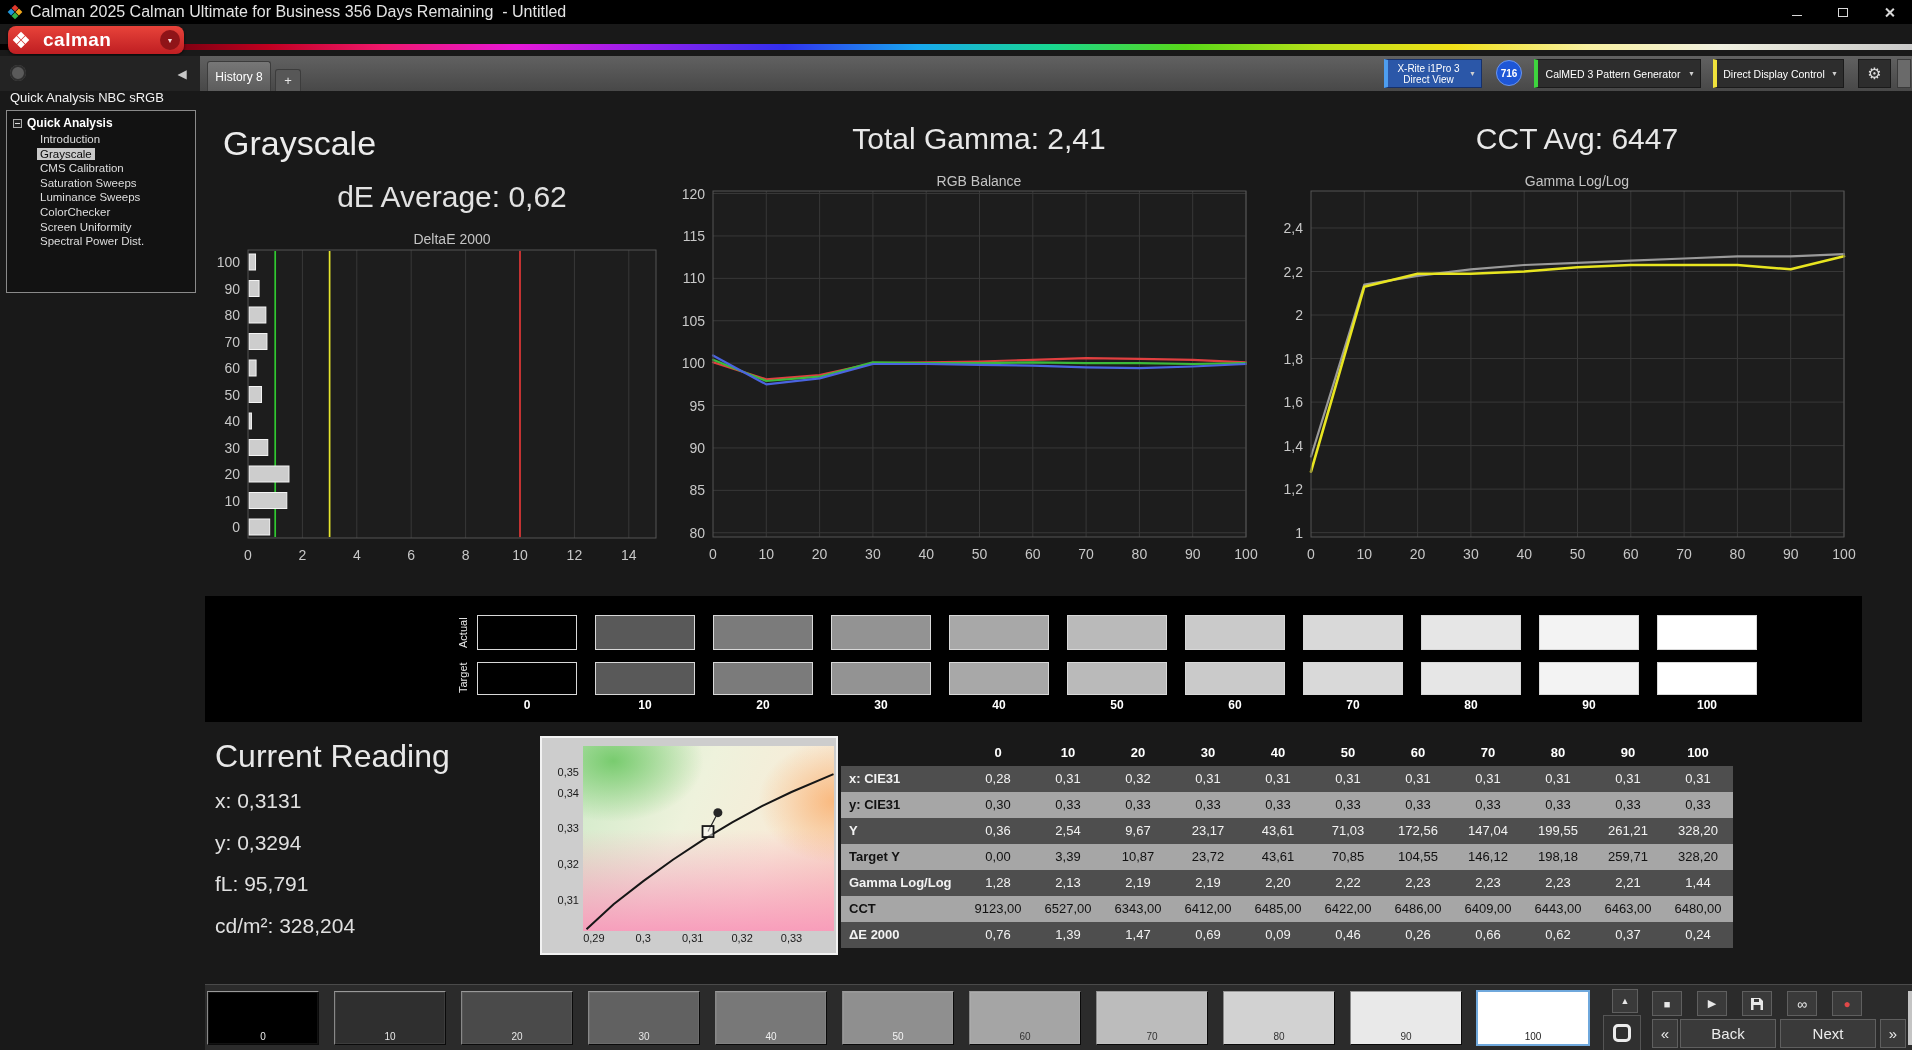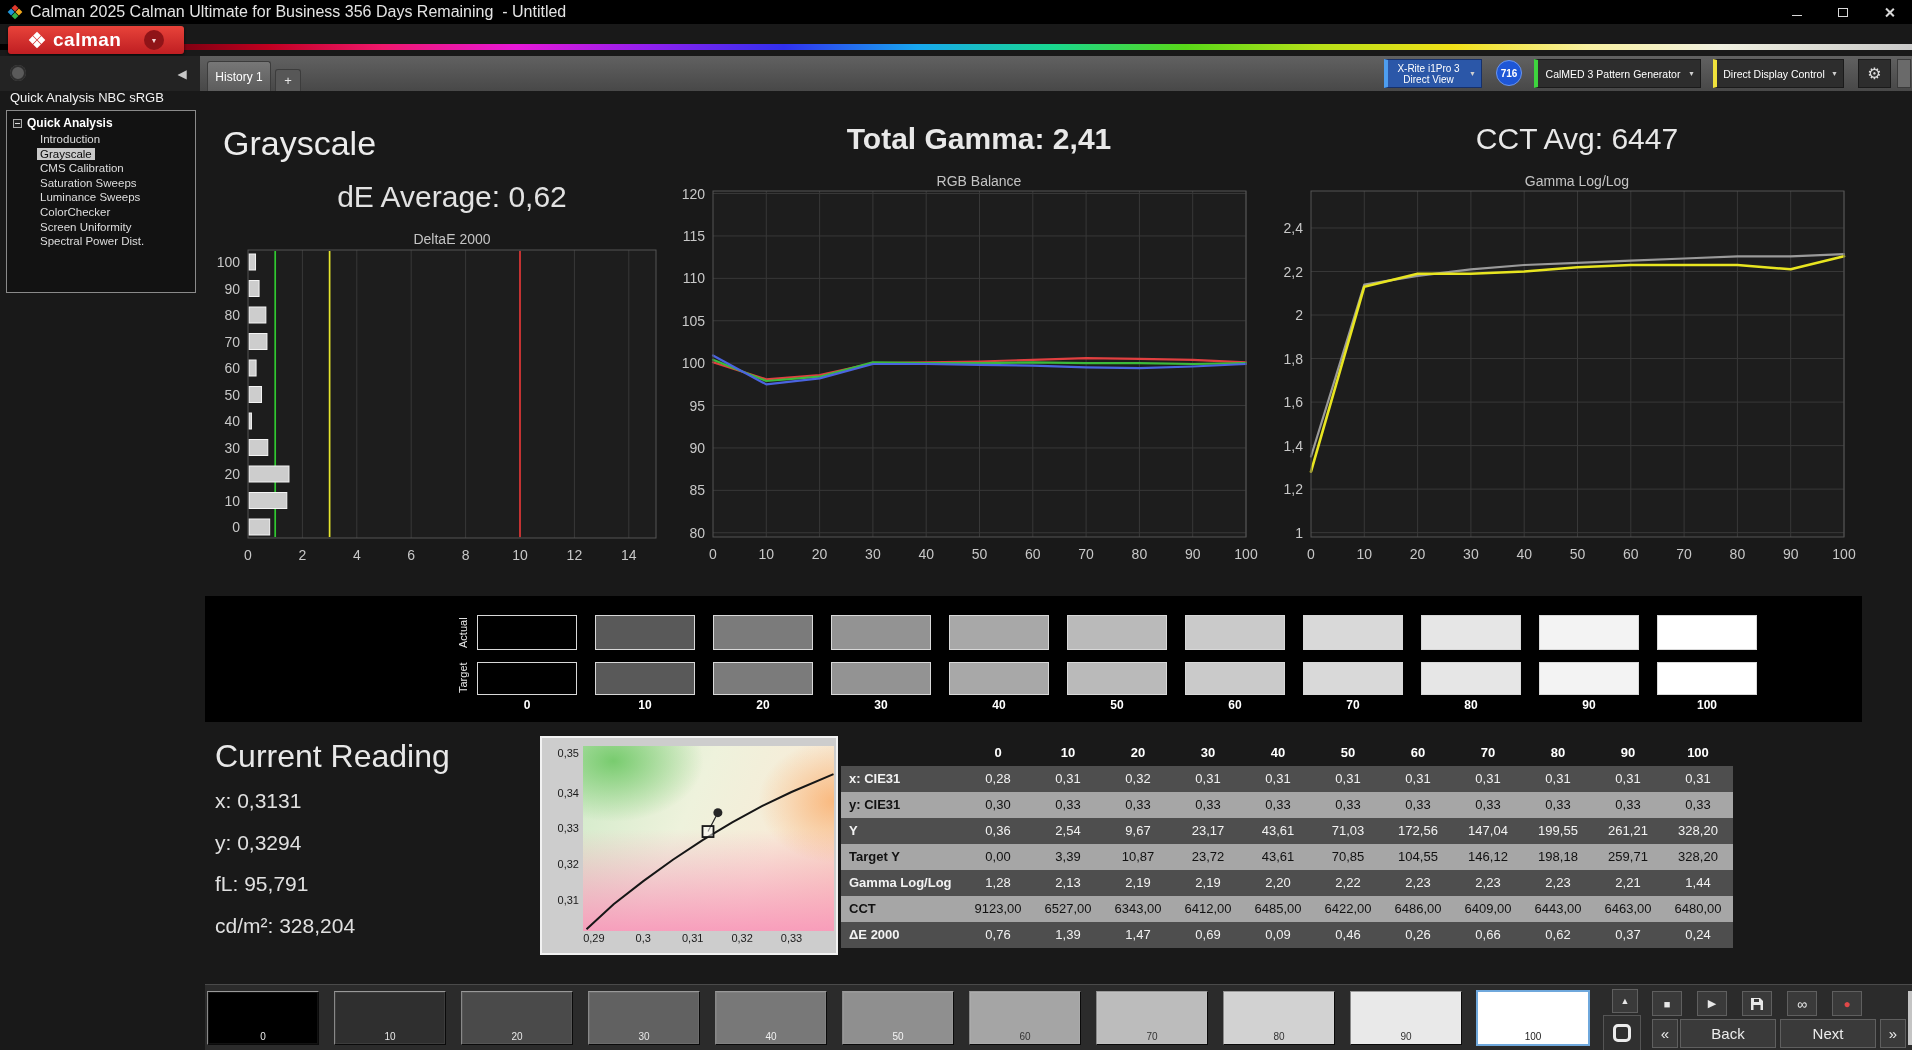--- a/index.html
+++ b/index.html
@@ -14,21 +14,21 @@
   .glyph-min{width:10px;height:1px;background:#d8d8d8;margin-top:7px;}
   .glyph-max{width:10px;height:9px;border:1px solid #d8d8d8;}
   .glyph-close{position:relative;width:11px;height:11px;}
   .glyph-close::before,.glyph-close::after{content:"";position:absolute;left:5px;top:0;width:1.5px;height:11px;background:#d8d8d8;}
   .glyph-close::before{transform:rotate(45deg);}
   .glyph-close::after{transform:rotate(-45deg);}
 
   
   #rainbow{position:absolute;left:0;top:44px;width:1912px;height:6px;
     background:linear-gradient(to right,#000 0%,#5a0008 7%,#c00020 14%,#f0186c 20%,#e818d8 27%,#9020f0 34%,#3030f0 41%,#18a8f0 48%,#18d890 55%,#58d818 62%,#b8e018 69%,#f0e018 76%,#f8f0a0 83%,#f0f0e0 90%,#c8c8c8 100%);}
-  #calman-logo{position:absolute;left:8px;top:26px;width:176px;height:28px;border-radius:3px;display:flex;align-items:center;padding:0 20px;gap:7px;box-shadow:0 1px 3px rgba(0,0,0,0.7);}
+  #calman-logo{position:absolute;left:8px;top:26px;width:176px;height:28px;border-radius:8px;display:flex;align-items:center;padding:0 4px;gap:13px;box-shadow:0 1px 3px rgba(0,0,0,0.7);}
   #calman-logo .brand{color:#fff;font-weight:bold;font-size:19px;letter-spacing:.5px;}
   #logo-dd{margin-left:auto;width:20px;height:20px;border-radius:50%;background:#8f1418;display:flex;align-items:center;justify-content:center;color:#f2d6d6;font-size:7px;}
 
   
   #tabbar{position:absolute;left:0;top:56px;width:1912px;height:35px;background:#232323;}
   #workflow-menu-btn{position:absolute;left:10px;top:9px;width:16px;height:16px;border-radius:50%;background:#5a5a5a;box-shadow:inset 0 0 0 2px #2e2e2e;}
   #collapse-btn{position:absolute;left:172px;top:9px;width:20px;height:17px;color:#c8c8c8;font-size:12px;display:flex;align-items:center;justify-content:center;}
   #tabstrip{position:absolute;left:200px;top:0;width:1712px;height:35px;background:linear-gradient(#616161,#484848);}
   #tab-history{position:absolute;left:7px;bottom:0;width:64px;height:30px;background:linear-gradient(#777,#5c5c5c);border:1px solid #3c3c3c;border-bottom:none;border-radius:3px 3px 0 0;color:#fff;font-size:12px;display:flex;align-items:center;justify-content:center;}
   #tab-add{position:absolute;left:75px;bottom:0;width:26px;height:22px;background:#575757;border:1px solid #3c3c3c;border-bottom:none;border-radius:3px 3px 0 0;color:#e8e8e8;font-size:13px;display:flex;align-items:center;justify-content:center;}
@@ -50,21 +50,21 @@
   .expander{width:9px;height:9px;border:1px solid #aaa;background:#222;position:relative;flex:none;}
   .expander::after{content:"";position:absolute;left:1px;top:3px;width:5px;height:1px;background:#ddd;}
   .tree-item{height:14.6px;line-height:14.6px;padding-left:24px;font-size:11.5px;color:#dedede;white-space:nowrap;}
   .tree-item span{padding:0 3px;}
   .tree-item span.selected{background:#c9c9c9;color:#0a0a0a;}
 
   
   .h-big{position:absolute;left:223px;top:124px;font-size:34px;color:#ececec;}
   .h-mid{position:absolute;left:452px;top:180px;transform:translateX(-50%);font-size:30px;color:#e2e2e2;}
   .h-mid2{position:absolute;transform:translateX(-50%);font-size:30px;color:#e8e8e8;}
-  #total-gamma{left:979px;top:122px;font-weight:bold;}
+  #total-gamma{left:979px;top:122px;}
   #cct-avg{left:1577px;top:122px;text-align:center;}
   .chart-sub{position:absolute;transform:translateX(-50%);font-size:14px;color:#c4c4c4;}
   #sub-deltae{left:452px;top:231px;}
   #sub-rgb{left:979px;top:173px;}
   #sub-gamma{left:1577px;top:173px;}
   #chart-deltae{position:absolute;left:200px;top:244px;}
   #chart-rgb_balance{position:absolute;left:665px;top:184px;}
   #chart-gamma{position:absolute;left:1263px;top:184px;}
 
   
@@ -167,21 +167,21 @@
         <span>▼</span>
       </span>
   </div>
 
   <div id="tabbar">
     <div id="workflow-menu-btn"></div>
     <div id="collapse-btn">
         <span>◀</span>
       </div>
     <div id="tabstrip">
-      <div id="tab-history">History 1</div>
+      <div id="tab-history">History 8</div>
       <div id="tab-add">+</div>
       <div id="dev-meter" class="devbox" style="border-left-color: rgb(78, 158, 240);">
         <div class="devlines">
           <span>X-Rite i1Pro 3</span>
           <span>Direct View</span>
         </div>
         <span class="devarrow">▼</span>
       </div>
       <div id="dev-badge">716</div>
       <div id="dev-pg" class="devbox" style="border-left-color: rgb(62, 212, 62);">
@@ -410,21 +410,21 @@
   <span class="cr-val" id="cr-cd">cd/m²: 328,204</span>
 
   <div id="cie-panel">
     <div id="cie-grad"></div>
     <svg id="cie-svg" width="251" height="185">
         <path d="M 3.5 183.2 L 30.6 158.3 L 60.3 135.1 L 89.9 113.7 L 119.6 94.1 L 149.2 76.3 L 178.9 60.2 L 208.5 46.0 L 250.5 28.2" fill="none" stroke="#161616" stroke-width="2"></path>
         <line x1="125.00590551181094" y1="85.54913294797676" x2="134.8877952755905" y2="66.65703275529863" stroke="#222" stroke-width="1.2"></line>
         <circle cx="134.8877952755905" cy="66.65703275529863" r="4.5" fill="#262626"></circle>
         <rect x="119.50590551181094" y="80.04913294797676" width="11" height="11" fill="rgba(255,255,255,0.5)" stroke="#161616" stroke-width="1.8"></rect>
       </svg>
-  <span class="cie-ylabel" style="top: 9px;">0,35</span>
+  <span class="cie-ylabel" style="top: 28px;">0,35</span>
       <span class="cie-ylabel" style="top: 48.7649px;">0,34</span>
       <span class="cie-ylabel" style="top: 84.4104px;">0,33</span>
       <span class="cie-ylabel" style="top: 120.056px;">0,32</span>
       <span class="cie-ylabel" style="top: 155.701px;">0,31</span>
       <span class="cie-xlabel" style="left: 35.8701px;">0,29</span>
       <span class="cie-xlabel" style="left: 85.2795px;">0,3</span>
       <span class="cie-xlabel" style="left: 134.689px;">0,31</span>
       <span class="cie-xlabel" style="left: 184.098px;">0,32</span>
       <span class="cie-xlabel" style="left: 233.508px;">0,33</span>
     </div>

